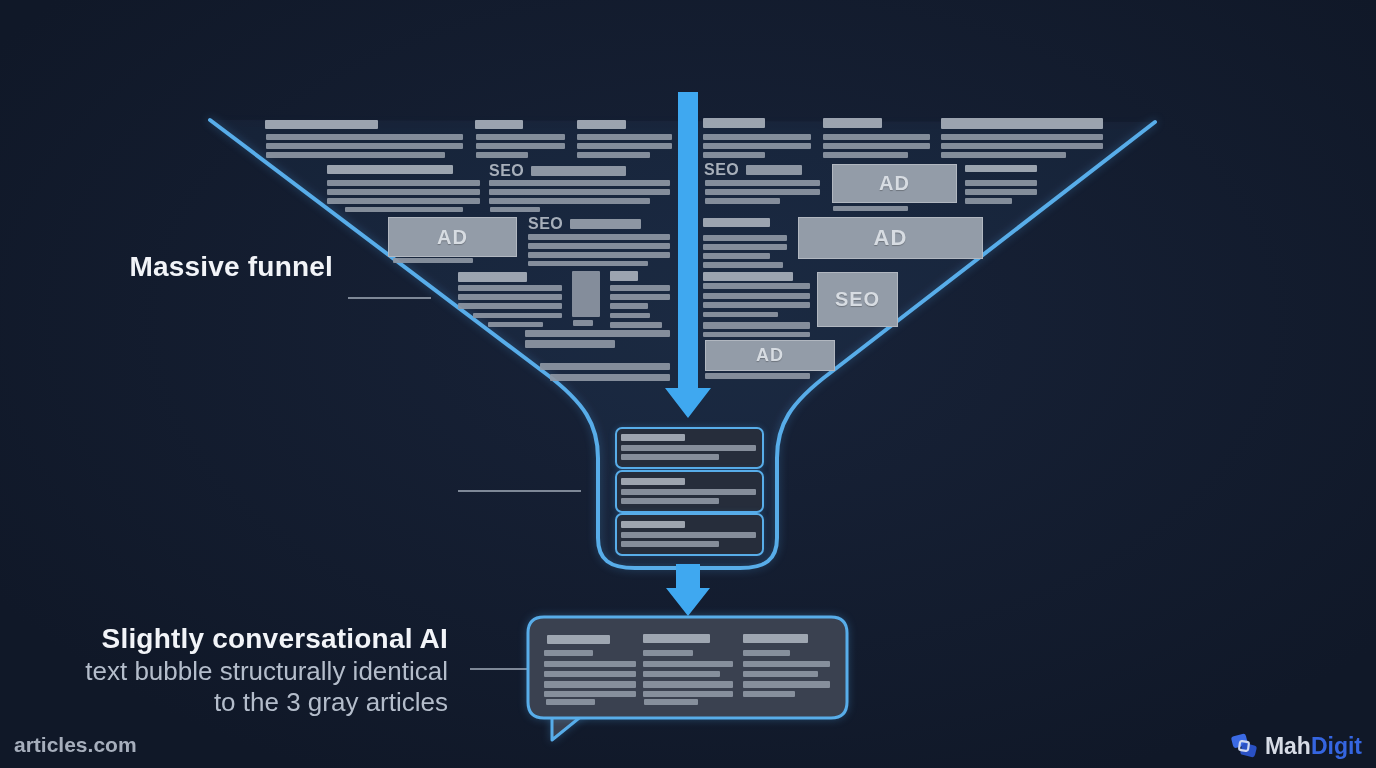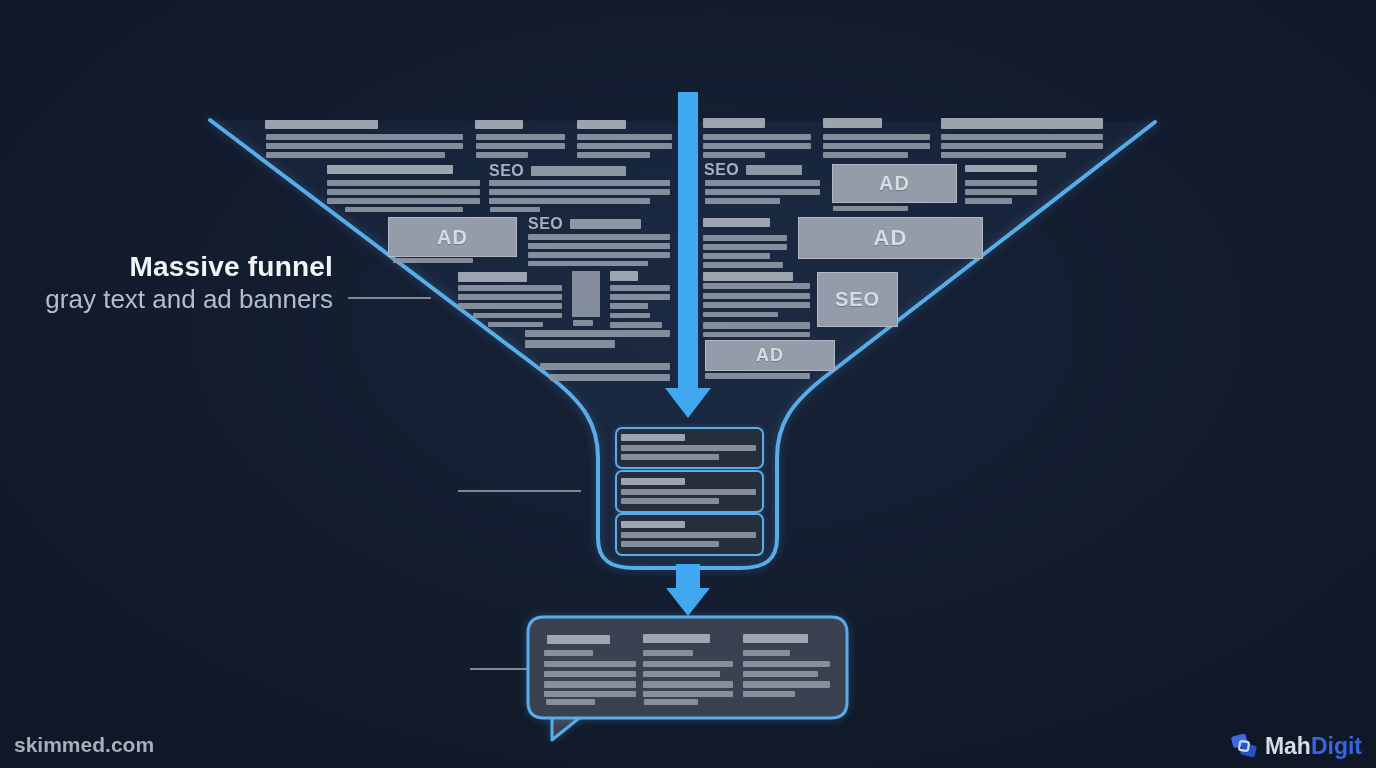--- a/index.html
+++ b/index.html
@@ -185,26 +185,30 @@
       <div class="bar light" style="left: 743px; top: 634px; width: 65px; height: 9px;"></div>
       <div class="bar" style="left: 743px; top: 650px; width: 47px; height: 6px;"></div>
       <div class="bar" style="left: 743px; top: 661px; width: 87px; height: 6px;"></div>
       <div class="bar" style="left: 743px; top: 671px; width: 75px; height: 6px;"></div>
       <div class="bar" style="left: 743px; top: 681px; width: 87px; height: 7px;"></div>
       <div class="bar" style="left: 743px; top: 691px; width: 52px; height: 6px;"></div>
     </div>
 
   <div class="annot" style="right:1043px;top:250px;">
     <div class="annot-title">Massive funnel</div>
-    <div class="annot-line">gray text and ad banners</div>
   </div>
 
 
-
-  <div class="footer-left">skimmed.com</div>
+  <div class="annot" style="right:928px;top:622px;">
+    <div class="annot-title">Slightly conversational AI</div>
+    <div class="annot-line">text bubble structurally identical</div>
+    <div class="annot-line">to the 3 gray articles</div>
+  </div>
+
+  <div class="footer-left">articles.com</div>
 
   <div class="brand">
     <svg width="30" height="30" viewBox="0 0 30 30">
       <rect x="3" y="4" width="15" height="12" rx="3" fill="#3b6ae4" transform="rotate(-14 10 10)"></rect>
       <rect x="12" y="13" width="15" height="12" rx="3" fill="#2a51c4" transform="rotate(14 19 19)"></rect>
       <rect x="10.5" y="10.5" width="9" height="9" rx="2" fill="none" stroke="#cfd8f0" stroke-width="2.2" transform="rotate(8 15 15)"></rect>
     </svg>
     <div class="brand-text"><span class="brand-prefix">Mah</span><span class="brand-suffix">Digit</span></div>
   </div>
 

